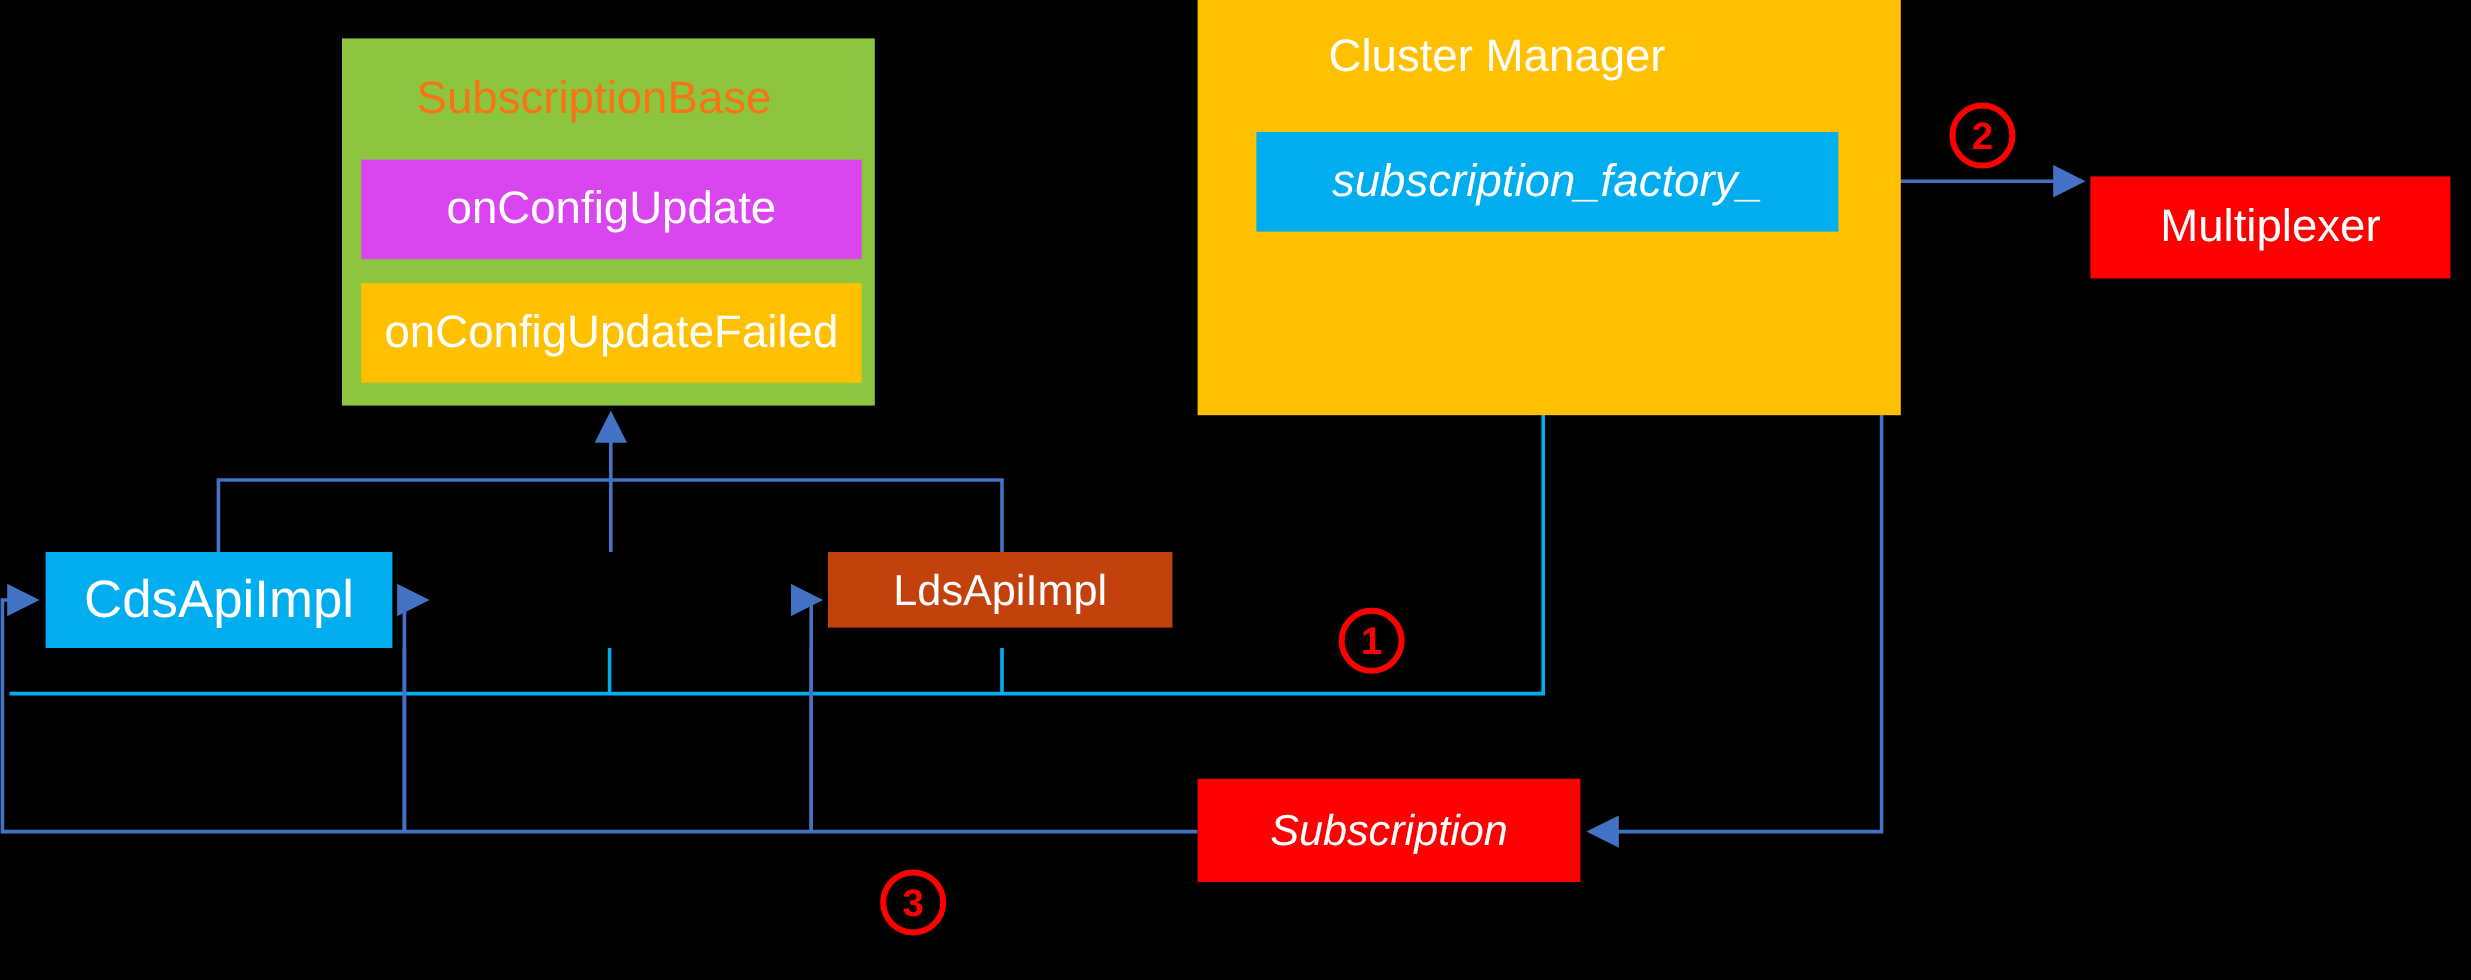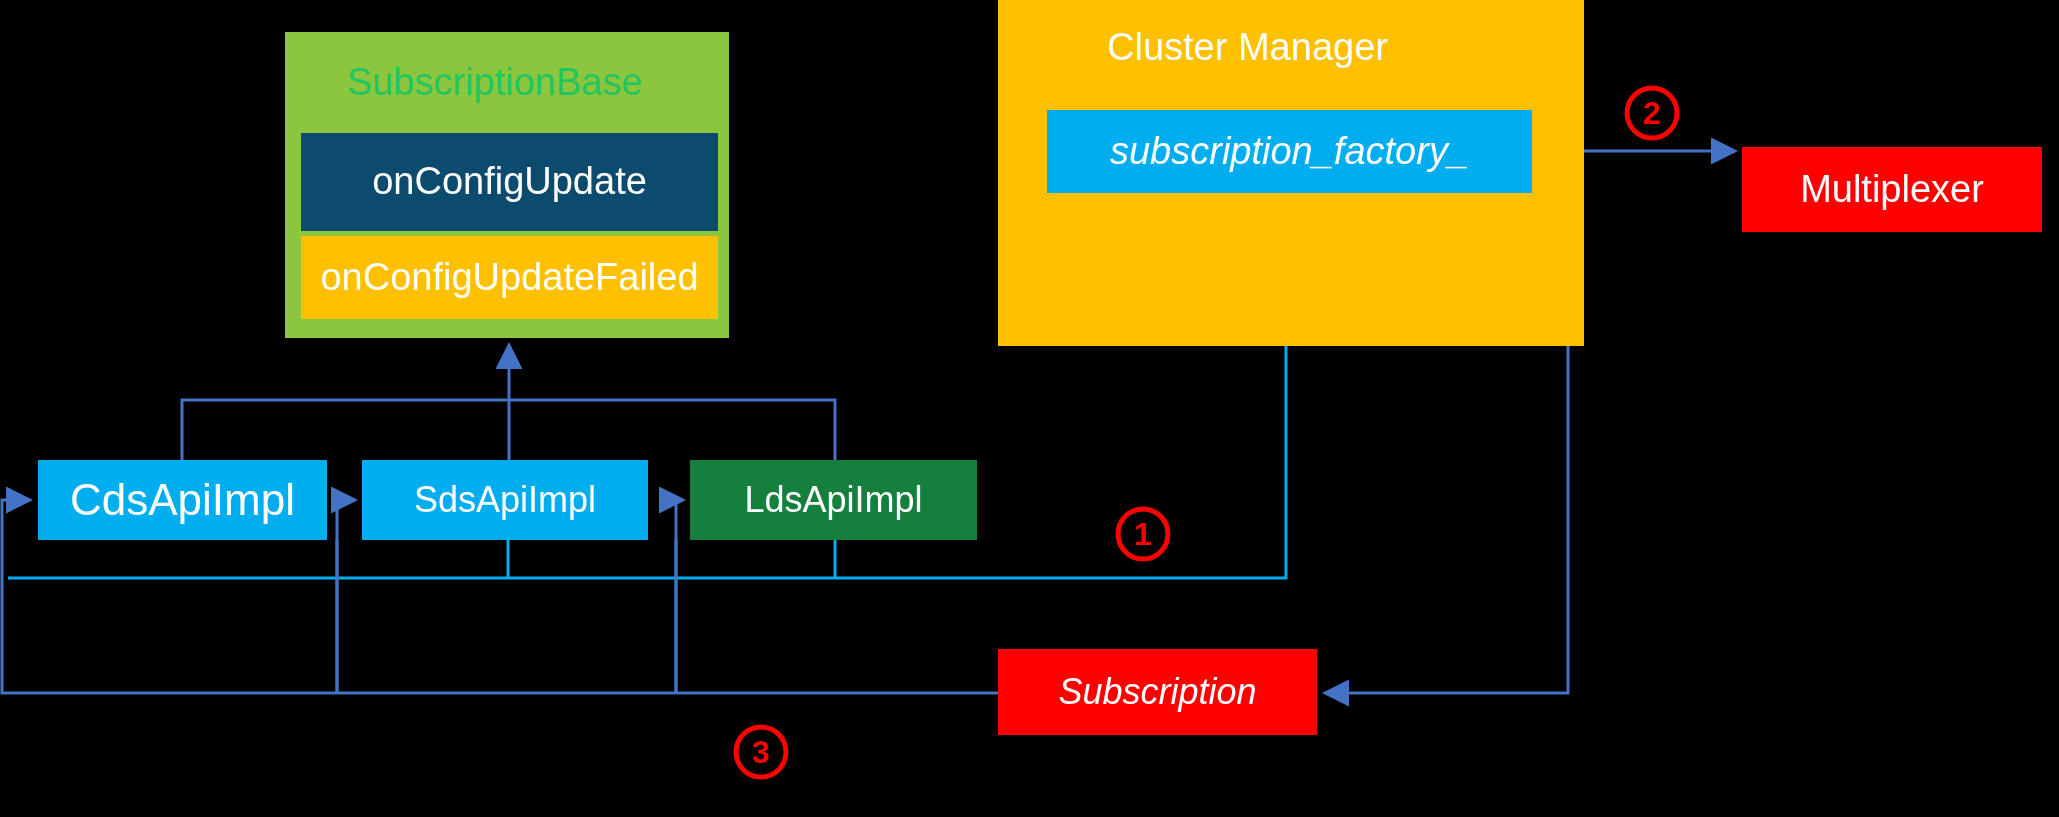--- a/index.html
+++ b/index.html
@@ -1,30 +1,30 @@
 <!DOCTYPE html>
 <html><head>
 <meta charset="utf-8">
 <style>
   html,body{margin:0;padding:0;background:#000;}
   #stage{position:relative;width:2059px;height:817px;background:#000;overflow:hidden;
          font-family:"Liberation Sans",sans-serif;}
   .box{position:absolute;box-sizing:border-box;display:flex;align-items:center;
        justify-content:center;color:#fff;text-align:center;line-height:1.1;}
   #green-box{left:285px;top:32px;width:444px;height:306px;background:#8CC63E;}
-  #green-title{left:285px;top:40px;width:420px;height:86px;font-size:38px;color:#22c55e;}
-  #on-config-update{left:301px;top:133px;width:417px;height:98px;background:#0c4a6e;font-size:38px;}
+  #green-title{left:285px;top:40px;width:420px;height:86px;font-size:38px;color:#f97316;}
+  #on-config-update{left:301px;top:133px;width:417px;height:83px;background:#d946ef;font-size:38px;}
   #on-config-update-failed{left:301px;top:236px;width:417px;height:83px;background:#FFC000;font-size:38px;}
   #cluster-manager{left:998px;top:0px;width:586px;height:346px;background:#FFC000;}
   #cluster-manager-title{left:998px;top:20px;width:499px;height:56px;font-size:38px;}
   #subscription-factory{left:1047px;top:110px;width:485px;height:83px;background:#00AEEF;font-size:38px;font-style:italic;}
   #multiplexer{left:1742px;top:108px;width:300px;height:85px;background:#FF0000;font-size:38px;margin-top:39px;}
   #cds{left:38px;top:460px;width:289px;height:80px;background:#00AEEF;font-size:44px;}
   #sds{left:362px;top:460px;width:286px;height:80px;background:#00AEEF;font-size:36px;}
-  #lds{left:690px;top:460px;width:287px;height:80px;background:#15803d;font-size:36px;}
+  #lds{left:690px;top:460px;width:287px;height:63px;background:#c2410c;font-size:36px;}
   #subscription{left:998px;top:649px;width:319px;height:86px;background:#FF0000;font-size:36px;font-style:italic;}
   svg.lines{position:absolute;left:0;top:0;width:2059px;height:817px;pointer-events:none;}
 </style>
 </head>
 <body>
 
 <div id="stage">
 
   <svg class="lines" viewBox="0 0 2059 817" xmlns="http://www.w3.org/2000/svg">
     <defs>
@@ -84,21 +84,20 @@
   <div class="box" id="on-config-update">onConfigUpdate</div>
   <div class="box" id="on-config-update-failed">onConfigUpdateFailed</div>
 
   <div class="box" id="cluster-manager"></div>
   <div class="box" id="cluster-manager-title">Cluster Manager</div>
   <div class="box" id="subscription-factory">subscription_factory_</div>
 
   <div class="box" id="multiplexer">Multiplexer</div>
 
   <div class="box" id="cds">CdsApiImpl</div>
-  <div class="box" id="sds">SdsApiImpl</div>
   <div class="box" id="lds">LdsApiImpl</div>
 
   <div class="box" id="subscription">Subscription</div>
 
   <svg class="lines" viewBox="0 0 2059 817" xmlns="http://www.w3.org/2000/svg">
     <g fill="none" stroke="#FF0000" stroke-width="5">
       <circle cx="1143" cy="534" r="25"></circle>
     </g>
     <text x="1143" y="534" fill="#FF0000" font-family="Liberation Sans, sans-serif" font-size="32" font-weight="bold" text-anchor="middle" dominant-baseline="central">1</text>
 

